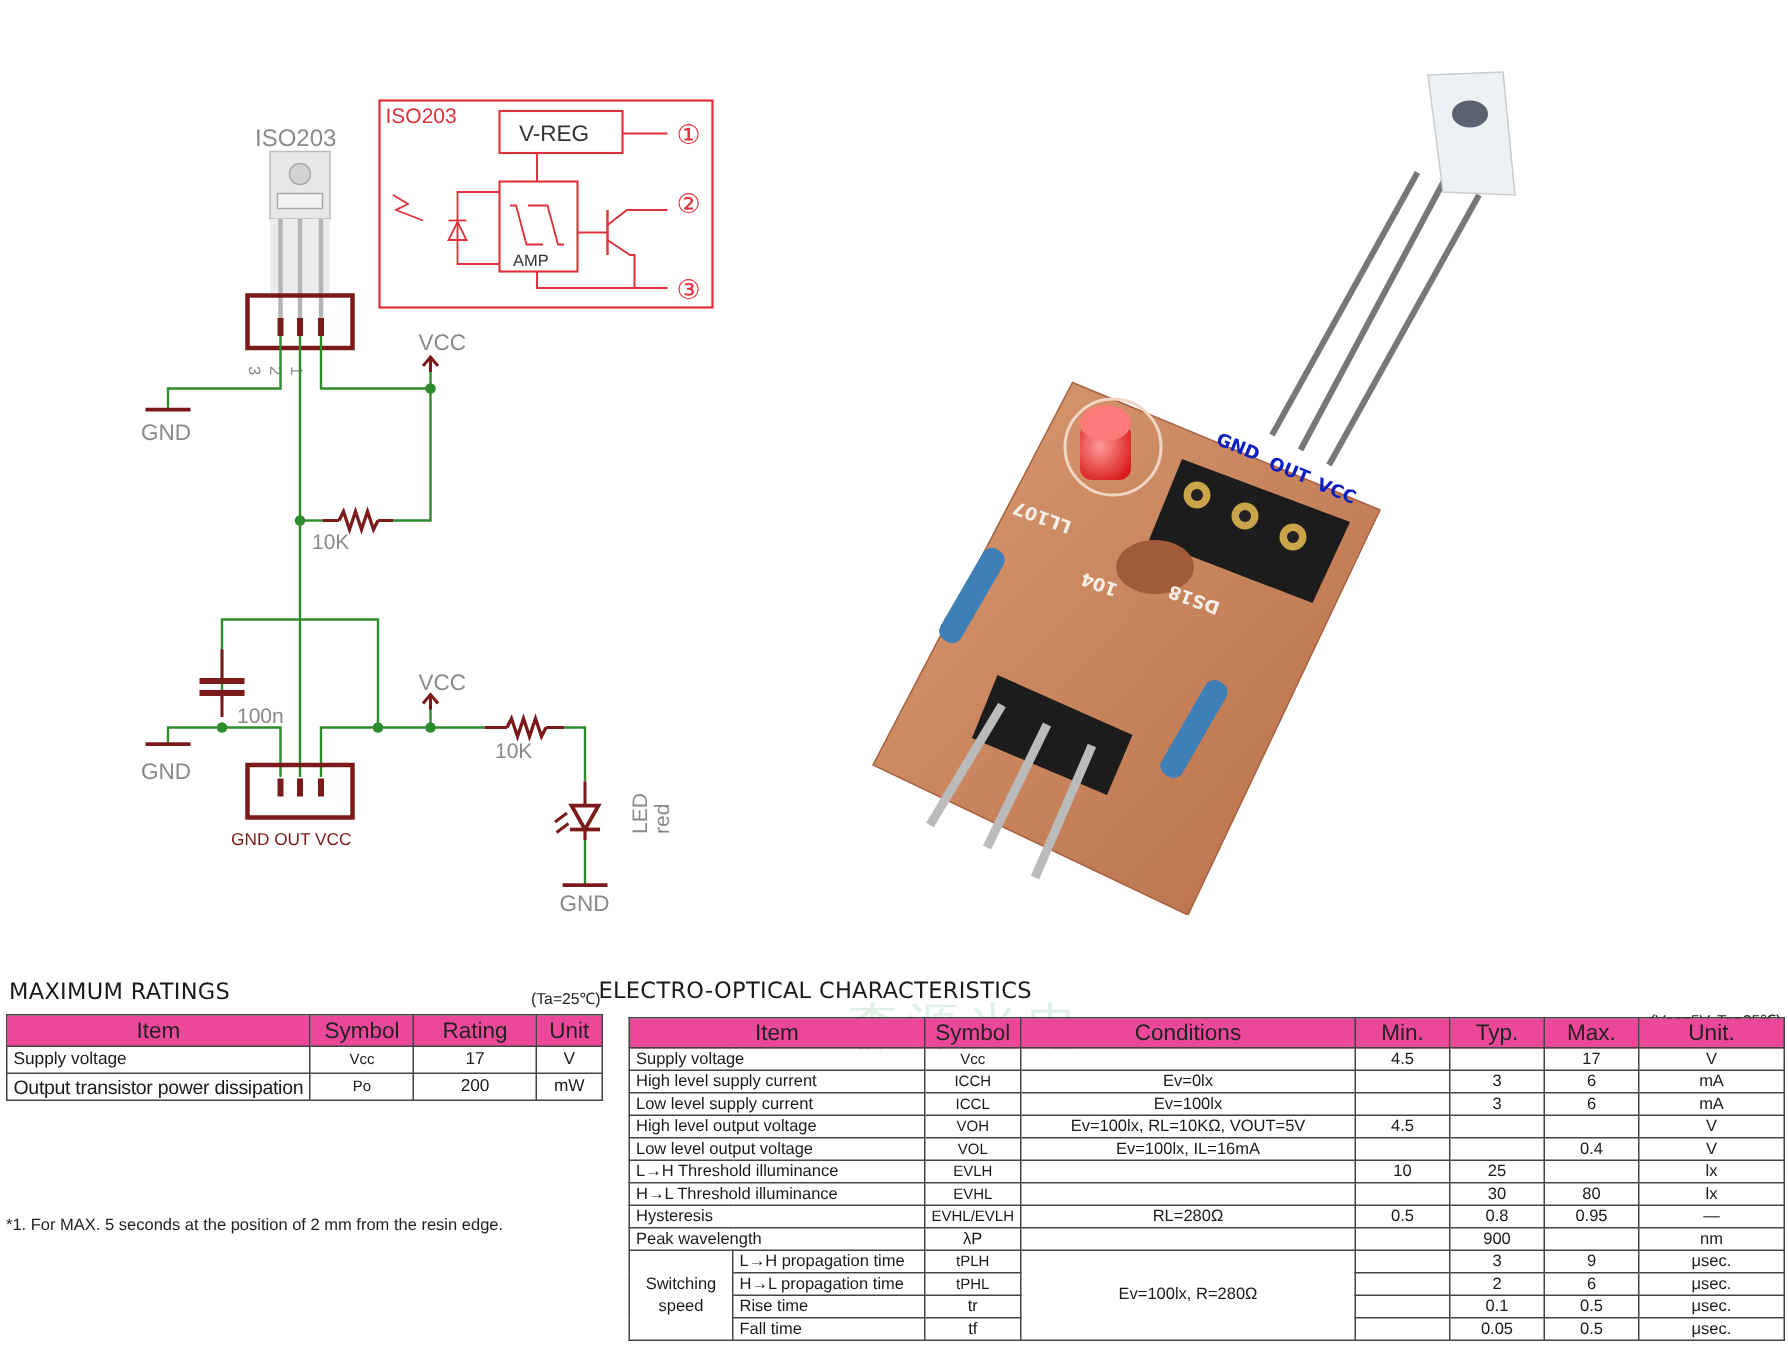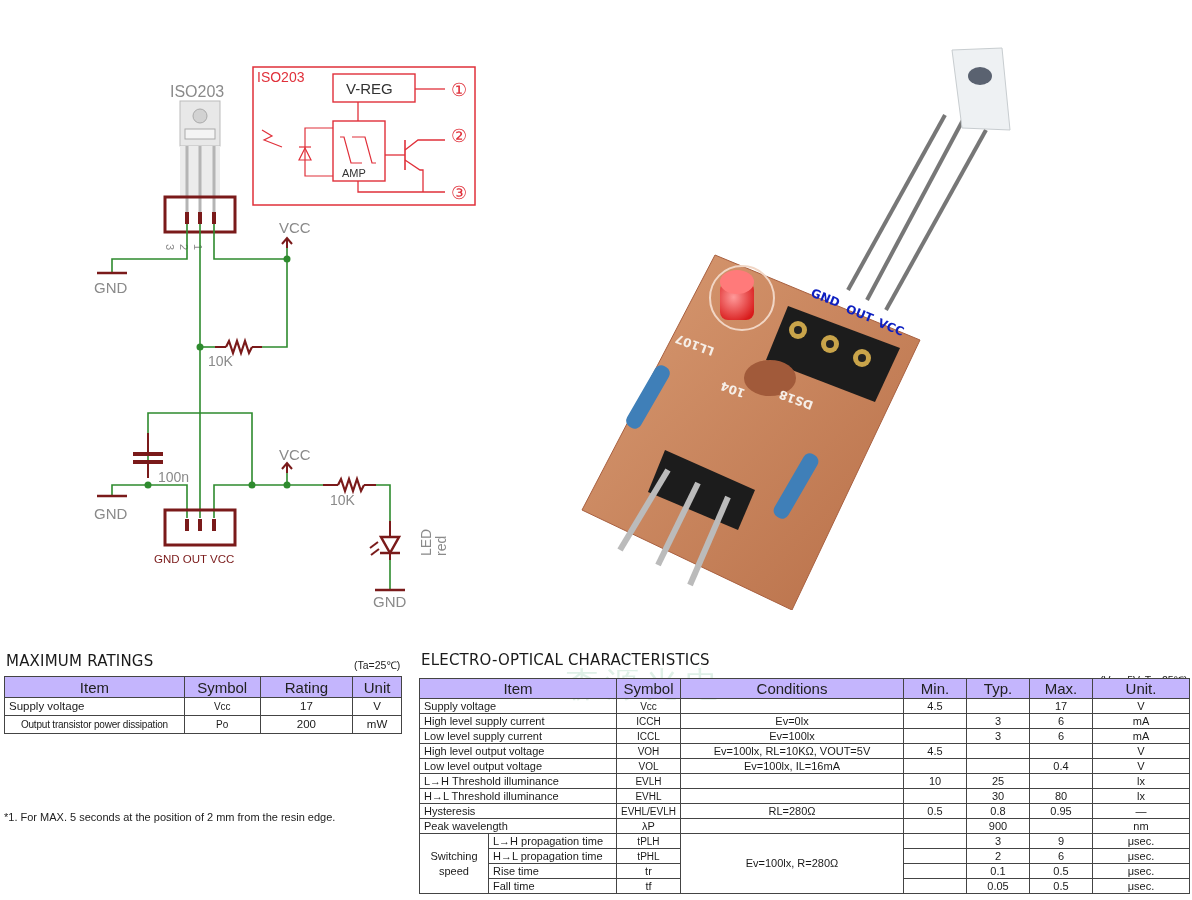--- a/index.html
+++ b/index.html
@@ -11,25 +11,25 @@
   .sch-red  { fill: #e0303a; font-family: "Liberation Sans", sans-serif; }
   .sch-brown{ fill: #7a1a1a; font-family: "Liberation Sans", sans-serif; }
 
   
   #photo { position: absolute; left: 570px; top: 30px; width: 470px; height: 580px; }
 
   
   .tbl-title { position: absolute; font-weight: normal; font-size: 15px; letter-spacing: 0.2px; color: #1a1a1a; font-family: "DejaVu Sans", sans-serif; }
   .tbl-cond { position: absolute; font-size: 10.5px; color: #222; }
   table.ds { position: absolute; border-collapse: collapse; font-size: 11.5px; color: #1a1a1a; }
-  table.ds th { background: #c4b5fd; font-weight: normal; font-size: 15px; border: 1.5px solid #444; padding: 0; height: 20px; color: #222; }
+  table.ds th { background: #ec4899; font-weight: normal; font-size: 15px; border: 1.5px solid #444; padding: 0; height: 20px; color: #222; }
   table.ds td { border: 1px solid #444; padding: 0 4px; height: 17px; line-height: 15px; white-space: nowrap; }
   table.ds td.c { text-align: center; }
   table.ds td.sym { text-align: center; font-size: 10px; }
-  table.ds td.small { font-size: 10px; letter-spacing: -0.2px; text-align: center; }
+  table.ds td.small { font-size: 13px; letter-spacing: -0.2px; text-align: center; }
   #max-table { left: 4px; top: 676px; width: 398px; }
   #eo-table { left: 419px; top: 678px; width: 771px; font-size: 11px; }
   #eo-table td { height: 14px; line-height: 13px; }
   #eo-table th { height: 19px; }
   .footnote { position: absolute; left: 4px; top: 811px; font-size: 11px; color: #222; }
   .watermark { position: absolute; left: 565px; top: 662px; font-size: 34px; color: rgba(80,170,120,0.18); letter-spacing: 6px; pointer-events: none; font-family: "DejaVu Serif", serif; }
 </style>
 </head>
 <body>
 
@@ -255,21 +255,21 @@
       <td class="small">Output transistor power dissipation</td>
       <td class="sym">Po</td>
       <td class="c">200</td>
       <td class="c">mW</td>
     </tr>
   </tbody>
 </table>
 <div class="footnote">*1. For MAX. 5 seconds at the position of 2 mm from the resin edge.</div>
 
 <div class="watermark">森源光电</div>
-<div class="tbl-title" style="left:421px; top:651px;">ELECTRO-OPTICAL CHARACTERISTICS</div>
+<div class="tbl-title" style="left:399px; top:651px;">ELECTRO-OPTICAL CHARACTERISTICS</div>
 <div class="tbl-cond" style="left:1100px; top:673px;">(Vcc=5V, Ta=25℃)</div>
 <table class="ds" id="eo-table">
   <thead>
     <tr>
       <th colspan="2" style="width:200px">Item</th>
       <th style="width:60px">Symbol</th>
       <th style="width:222px">Conditions</th>
       <th style="width:62px">Min.</th>
       <th style="width:62px">Typ.</th>
       <th style="width:62px">Max.</th>

